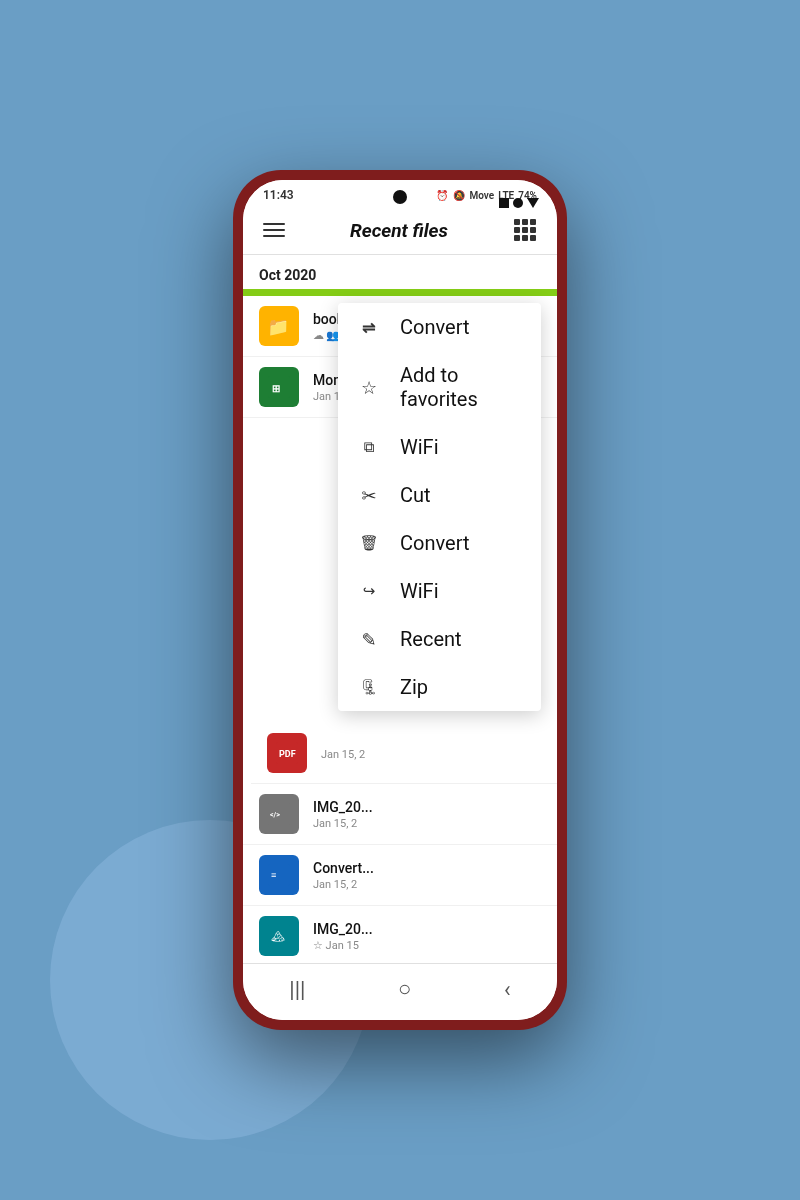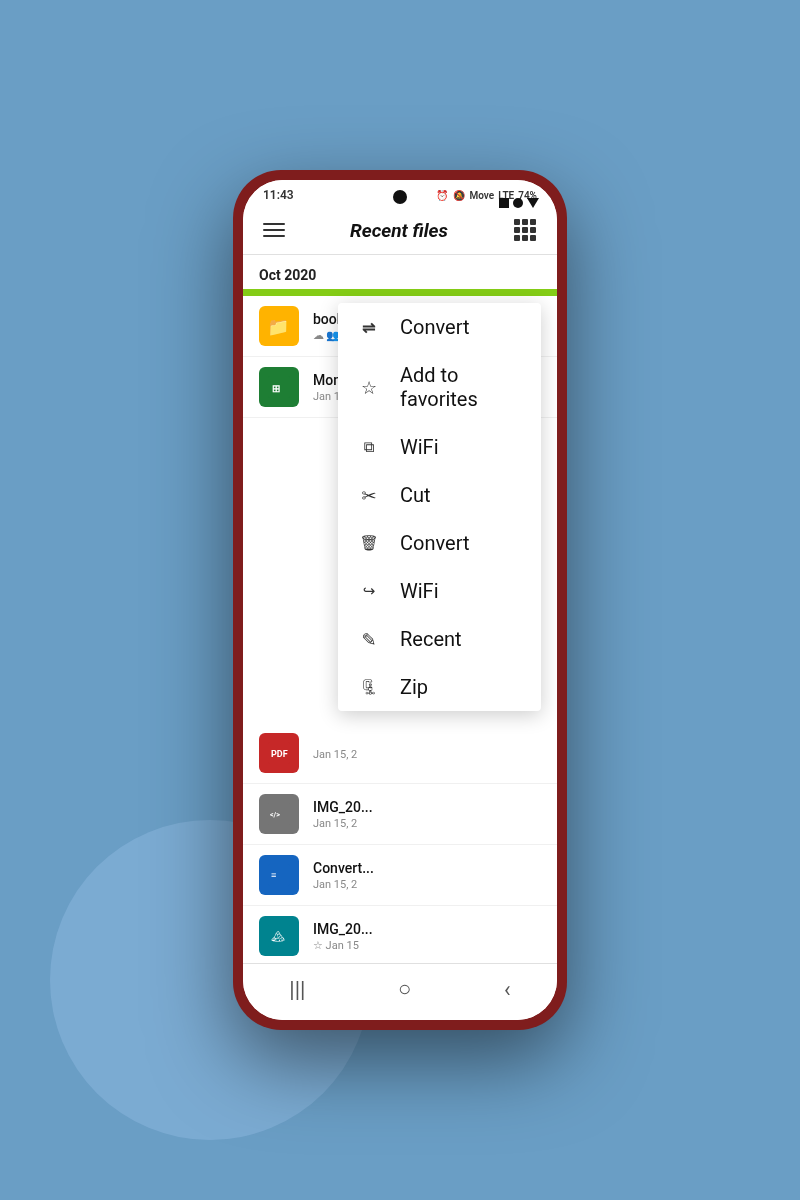--- a/index.html
+++ b/index.html
@@ -386,21 +386,21 @@
           </div>
 
           <div class="context-menu-item">
             <span class="menu-icon" style="font-size:15px">🗜</span>
             <span class="menu-label">Zip</span>
           </div>
 
         </div>
       </div>
 
-      <div class="file-item" style="margin-top: 305px;">
+      <div class="file-item" style="margin-top: 305px; margin-left: 8px;">
         <div class="file-icon pdf" style="color:#fff;font-size:12px">
           <svg width="22" height="22" viewBox="0 0 22 22">
               <rect width="22" height="22" rx="2" fill="#C62828"></rect>
               <text x="3" y="15" fill="white" font-size="9" font-weight="bold">PDF</text>
             </svg>
         </div>
         <div class="file-info">
           <div class="file-meta">
             <span>Jan 15, 2</span>
           </div>

